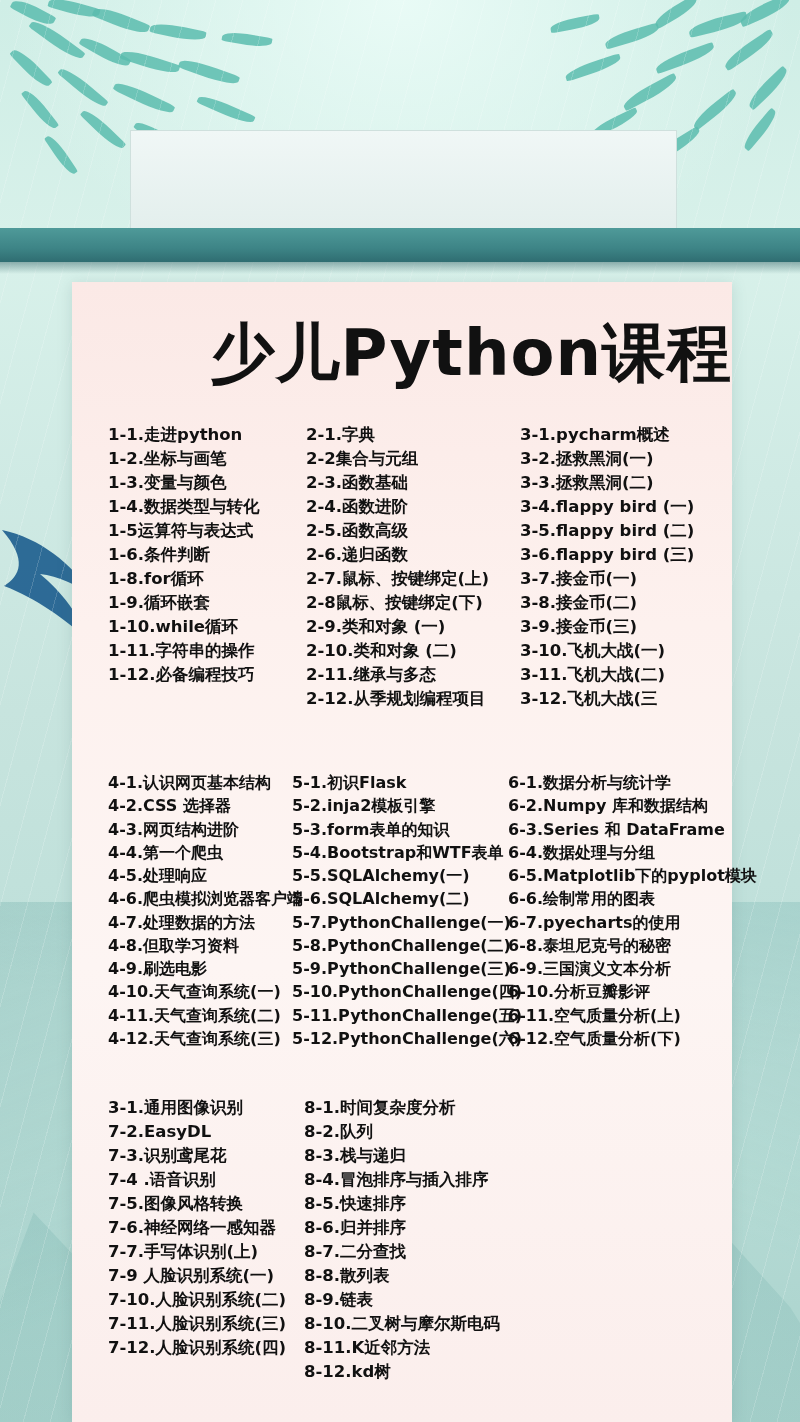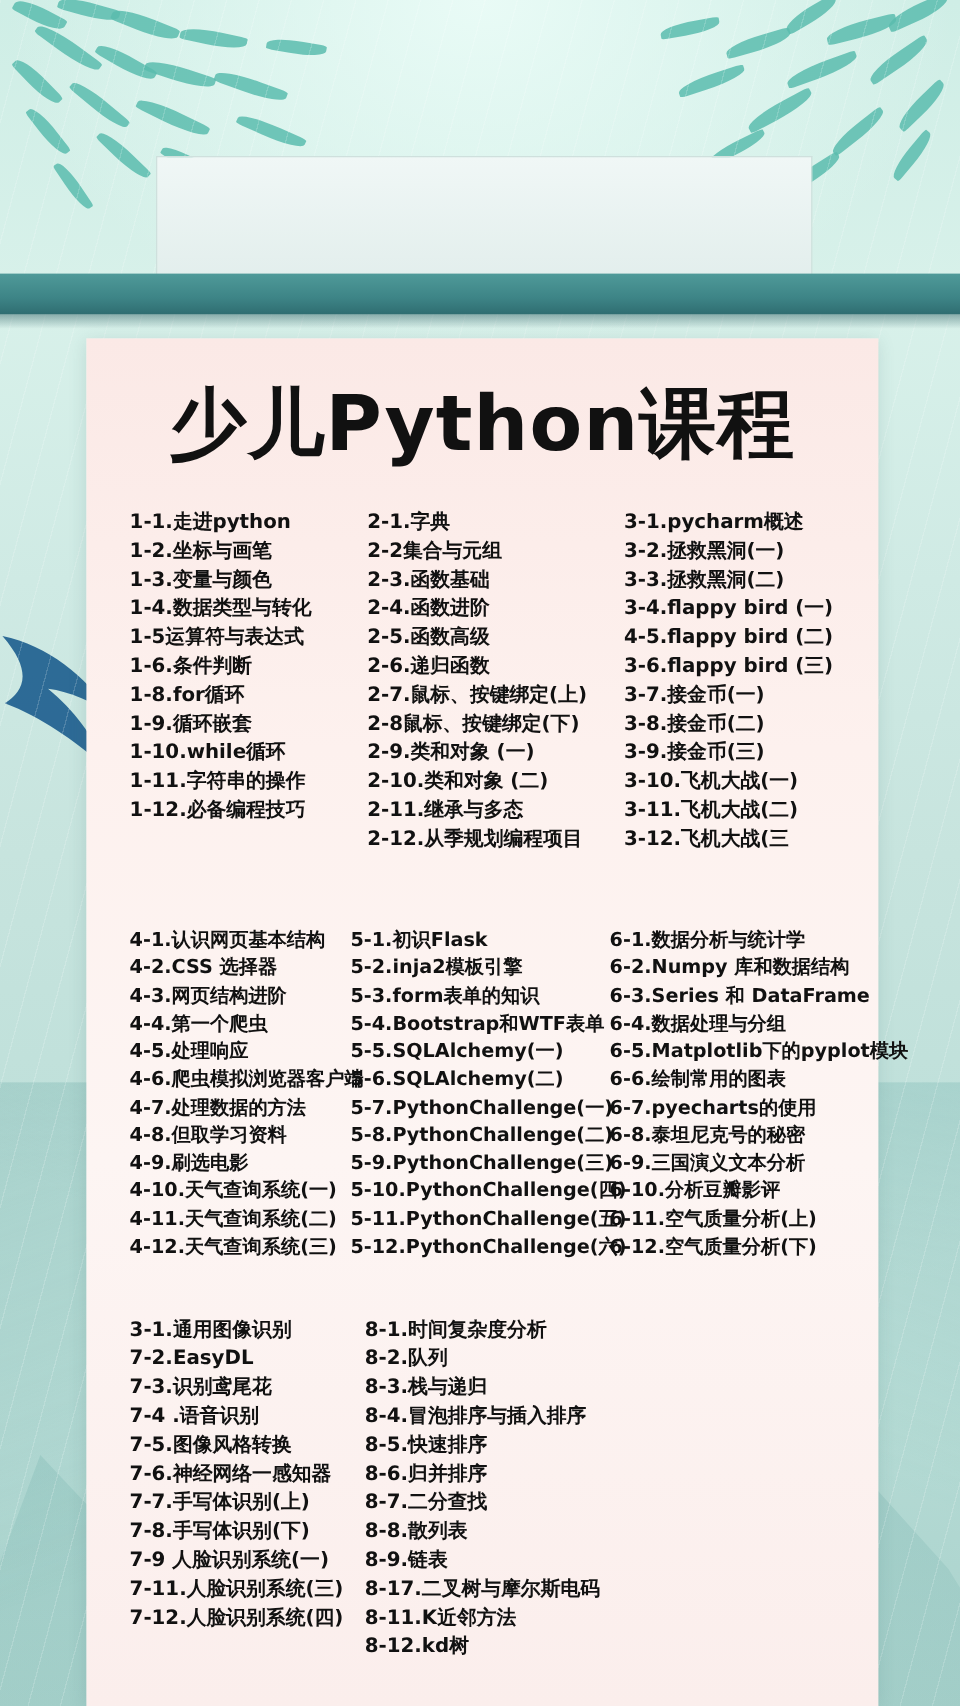--- a/index.html
+++ b/index.html
@@ -90,21 +90,21 @@
     position: absolute;
     left: 72px; top: 282px;
     width: 660px; height: 1140px;
     background: linear-gradient(180deg, #fbe9e6 0%, #fdf1ee 30%, #fdf5f3 60%, #fbeeec 100%);
     box-shadow: 0 2px 14px rgba(60,110,110,.18);
   }
 
   .title {
     margin: 0;
     padding: 28px 0 8px 0;
-    text-align: center;
+    text-align: right;
     font-size: 64px;
     font-weight: 700;
     letter-spacing: 1px;
     color: #111;
     font-family: "DejaVu Sans", "Liberation Sans", sans-serif;
     white-space: nowrap;
   }
 
   .section {
     display: flex;
@@ -236,21 +236,21 @@
       <div class="item">2-9.类和对象 (一)</div>
       <div class="item">2-10.类和对象 (二)</div>
       <div class="item">2-11.继承与多态</div>
       <div class="item">2-12.从季规划编程项目</div>
     </div>
     <div class="col c3">
       <div class="item">3-1.pycharm概述</div>
       <div class="item">3-2.拯救黑洞(一)</div>
       <div class="item">3-3.拯救黑洞(二)</div>
       <div class="item">3-4.flappy bird (一)</div>
-      <div class="item">4-5.flappy bird (二)</div>
+      <div class="item">3-5.flappy bird (二)</div>
       <div class="item">3-6.flappy bird (三)</div>
       <div class="item">3-7.接金币(一)</div>
       <div class="item">3-8.接金币(二)</div>
       <div class="item">3-9.接金币(三)</div>
       <div class="item">3-10.飞机大战(一)</div>
       <div class="item">3-11.飞机大战(二)</div>
       <div class="item">3-12.飞机大战(三</div>
     </div>
   </div>
 
@@ -301,35 +301,35 @@
 
   <div class="section s3">
     <div class="col c1">
       <div class="item">3-1.通用图像识别</div>
       <div class="item">7-2.EasyDL</div>
       <div class="item">7-3.识别鸢尾花</div>
       <div class="item">7-4 .语音识别</div>
       <div class="item">7-5.图像风格转换</div>
       <div class="item">7-6.神经网络一感知器</div>
       <div class="item">7-7.手写体识别(上)</div>
-      <div class="item">7-8.手写体识别(下)</div>
       <div class="item">7-9 人脸识别系统(一)</div>
+      <div class="item">7-10.人脸识别系统(二)</div>
       <div class="item">7-11.人脸识别系统(三)</div>
       <div class="item">7-12.人脸识别系统(四)</div>
     </div>
     <div class="col c2">
       <div class="item">8-1.时间复杂度分析</div>
       <div class="item">8-2.队列</div>
       <div class="item">8-3.栈与递归</div>
       <div class="item">8-4.冒泡排序与插入排序</div>
       <div class="item">8-5.快速排序</div>
       <div class="item">8-6.归并排序</div>
       <div class="item">8-7.二分查找</div>
       <div class="item">8-8.散列表</div>
       <div class="item">8-9.链表</div>
-      <div class="item">8-17.二叉树与摩尔斯电码</div>
+      <div class="item">8-10.二叉树与摩尔斯电码</div>
       <div class="item">8-11.K近邻方法</div>
       <div class="item">8-12.kd树</div>
     </div>
     <div class="col c3"></div>
   </div>
 
 </div>
 
 </body></html>

